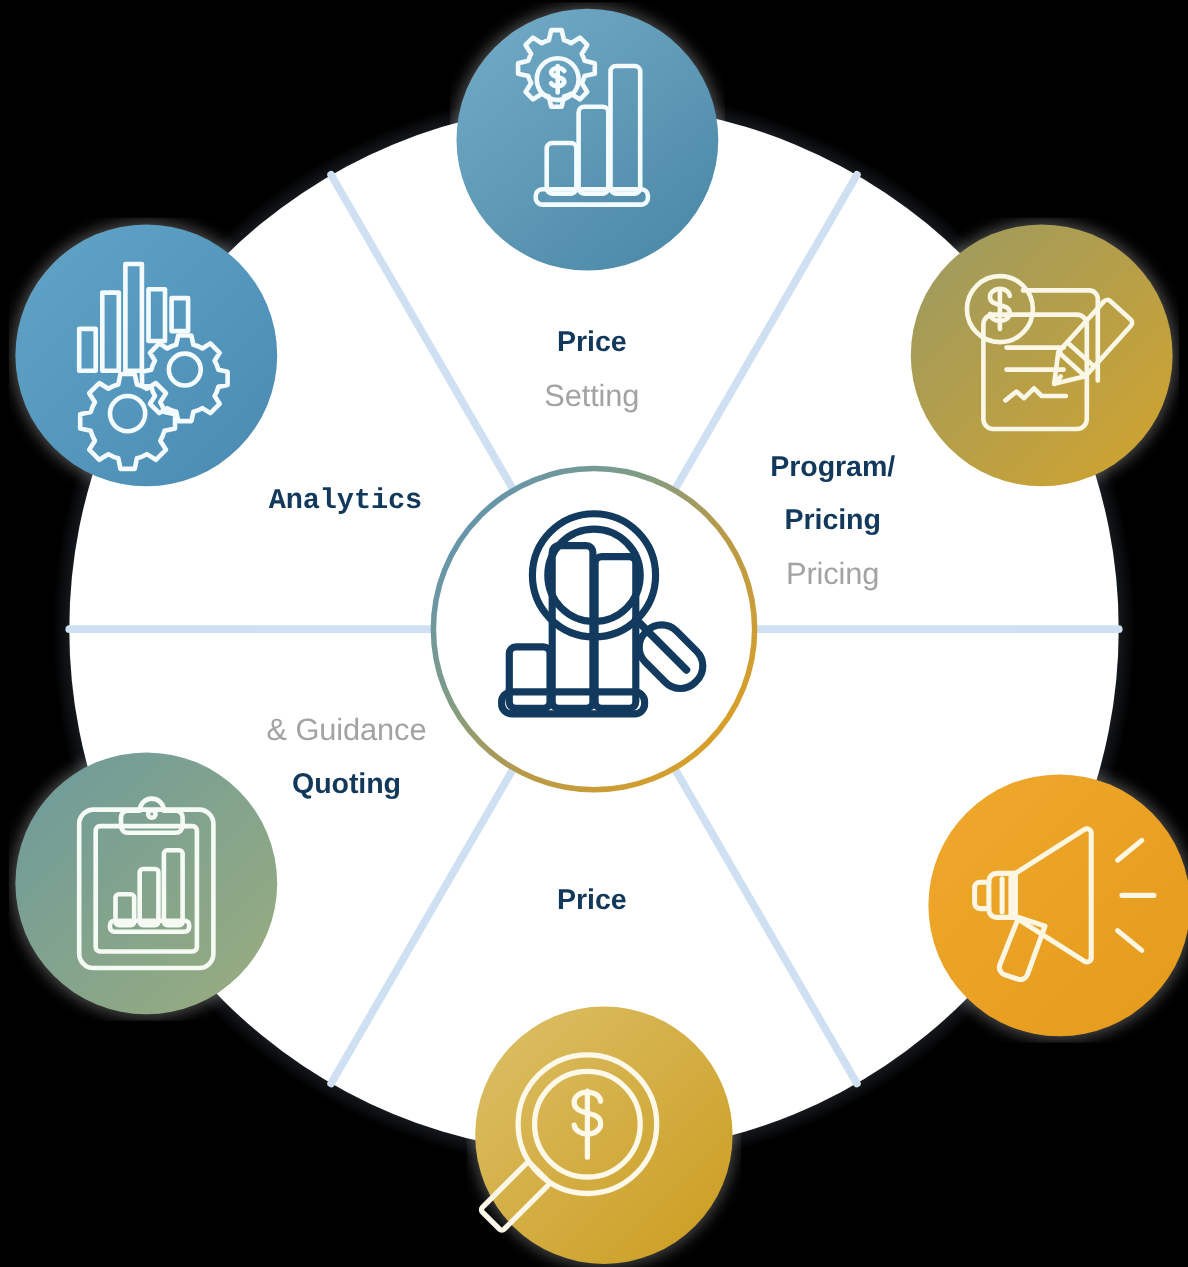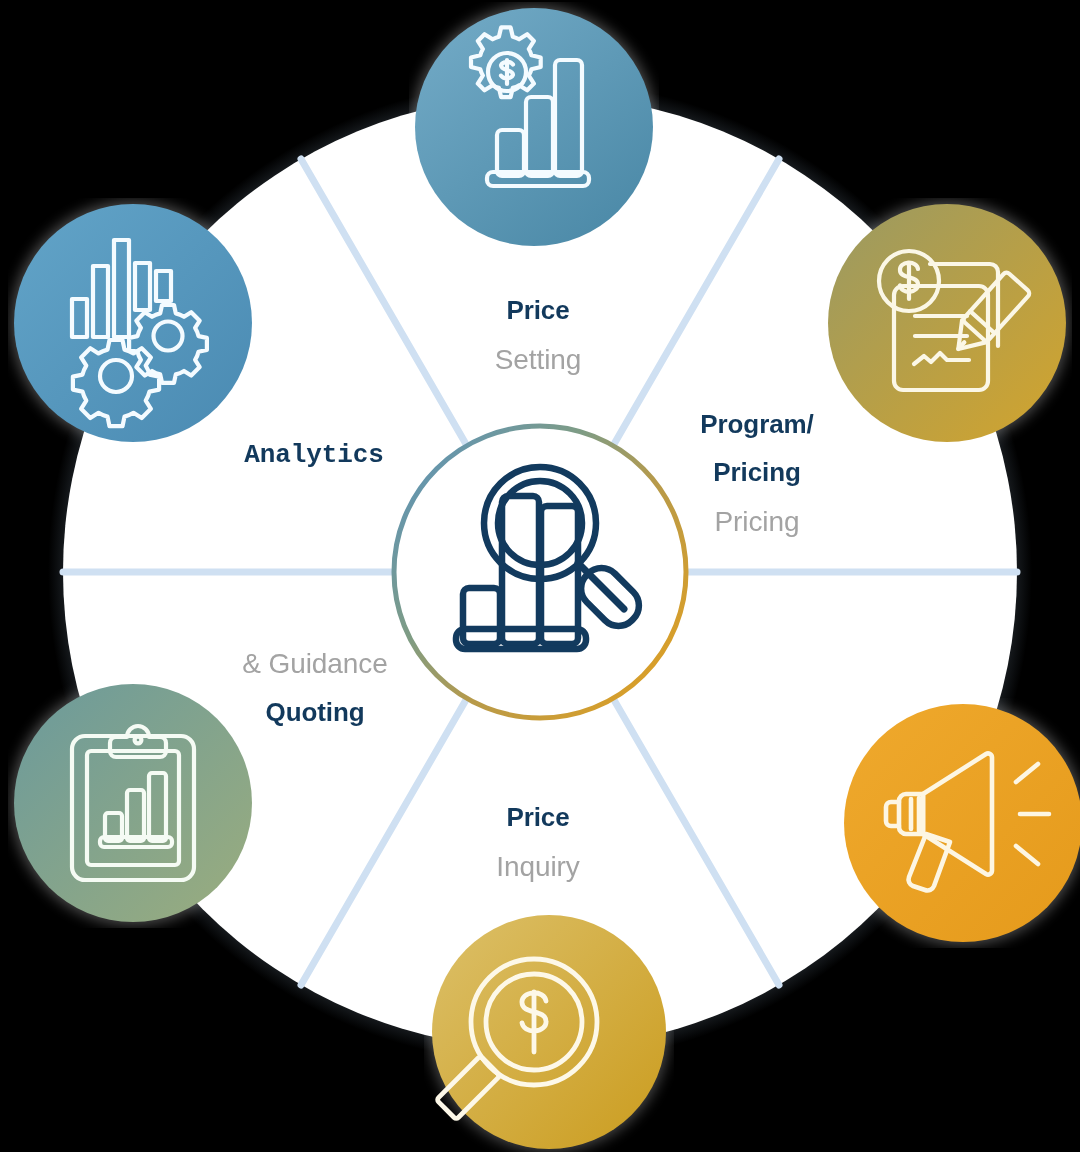--- a/index.html
+++ b/index.html
@@ -160,21 +160,20 @@
 
   <div class="seg-label" id="label-program-contract">
     <span class="ln bold">Program/</span>
     <span class="ln bold">Pricing</span>
     <span class="ln reg">Pricing</span>
   </div>
 
 
   <div class="seg-label" id="label-price-inquiry">
     <span class="ln bold">Price</span>
-    <span class="ln reg">Inquiry</span>
   </div>
 
   <div class="seg-label" id="label-quoting-guidance">
     <span class="ln reg">&amp; Guidance</span>
     <span class="ln bold">Quoting</span>
   </div>
 
   <div class="seg-label" id="label-analytics">
     <span class="ln bold">Analytics</span>
   </div>

